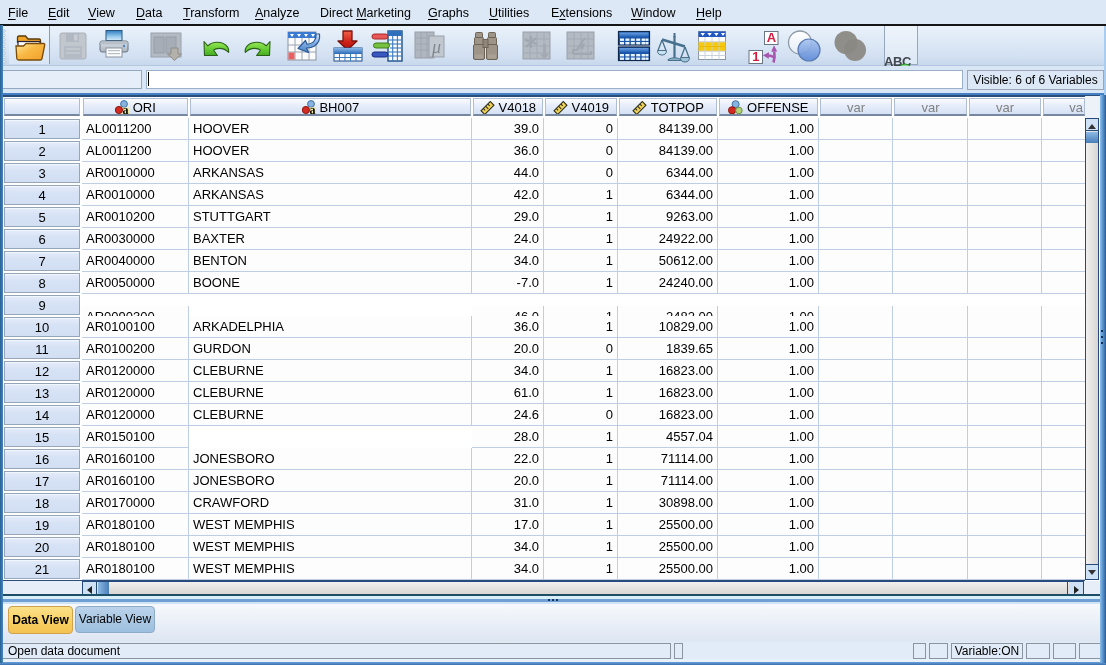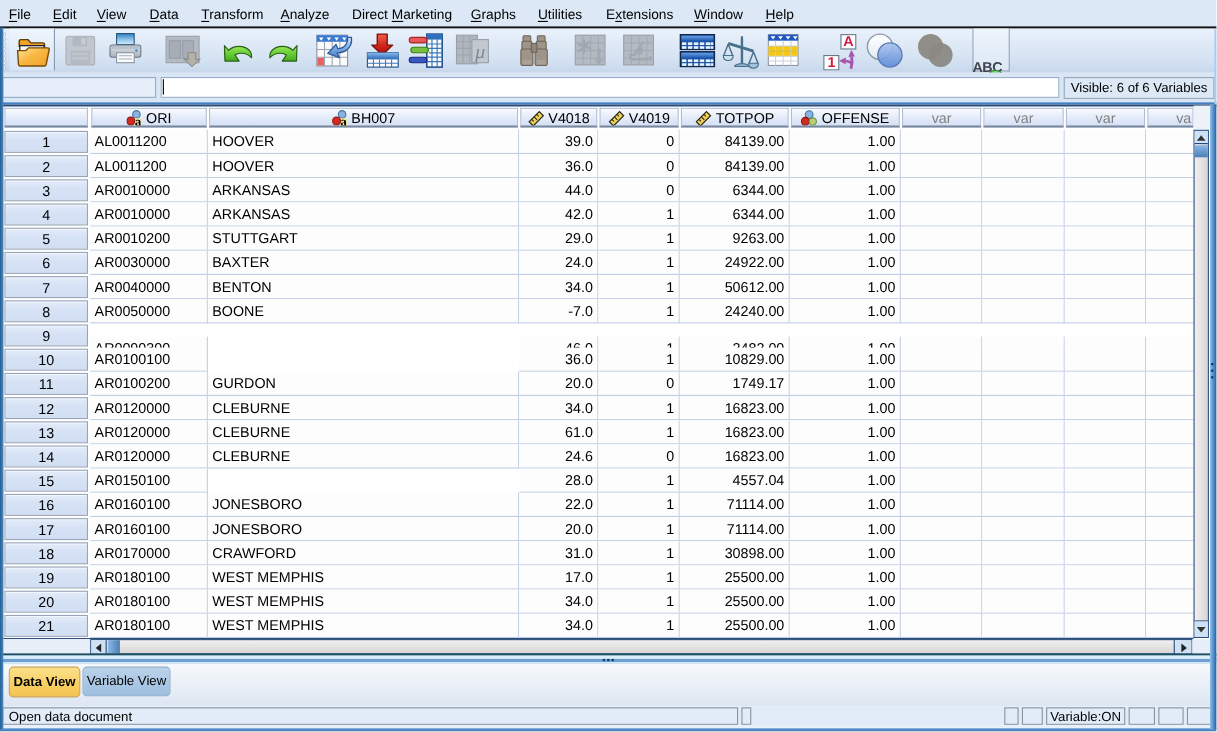--- a/index.html
+++ b/index.html
@@ -510,36 +510,37 @@
       <div class="cr" style="left:618px;width:100px">2482.00</div>
       <div class="cr" style="left:718px;width:101px">1.00</div>
       <div class="ce" style="left:819px;width:74px"></div>
       <div class="ce" style="left:893px;width:75px"></div>
       <div class="ce" style="left:968px;width:74px"></div>
       <div class="ce" style="left:1042px;width:43px;border-right:none"></div>
     </div>
 <div class="rn" style="top:222px">10</div>
 <div class="dr" style="top:221px">
       <div class="cl" style="left:82px;width:107px">AR0100100</div>
+      <div class="cl" style="left:189px;width:283px">ARKADELPHIA</div>
       <div class="cr" style="left:472px;width:72px">36.0</div>
       <div class="cr" style="left:544px;width:74px">1</div>
       <div class="cr" style="left:618px;width:100px">10829.00</div>
       <div class="cr" style="left:718px;width:101px">1.00</div>
       <div class="ce" style="left:819px;width:74px"></div>
       <div class="ce" style="left:893px;width:75px"></div>
       <div class="ce" style="left:968px;width:74px"></div>
       <div class="ce" style="left:1042px;width:43px;border-right:none"></div>
     </div>
 <div class="rn" style="top:244px">11</div>
 <div class="dr" style="top:243px">
       <div class="cl" style="left:82px;width:107px">AR0100200</div>
       <div class="cl" style="left:189px;width:283px">GURDON</div>
       <div class="cr" style="left:472px;width:72px">20.0</div>
       <div class="cr" style="left:544px;width:74px">0</div>
-      <div class="cr" style="left:618px;width:100px">1749.17</div>
+      <div class="cr" style="left:618px;width:100px">1839.65</div>
       <div class="cr" style="left:718px;width:101px">1.00</div>
       <div class="ce" style="left:819px;width:74px"></div>
       <div class="ce" style="left:893px;width:75px"></div>
       <div class="ce" style="left:968px;width:74px"></div>
       <div class="ce" style="left:1042px;width:43px;border-right:none"></div>
     </div>
 <div class="rn" style="top:266px">12</div>
 <div class="dr" style="top:265px">
       <div class="cl" style="left:82px;width:107px">AR0120000</div>
       <div class="cl" style="left:189px;width:283px">CLEBURNE</div>

